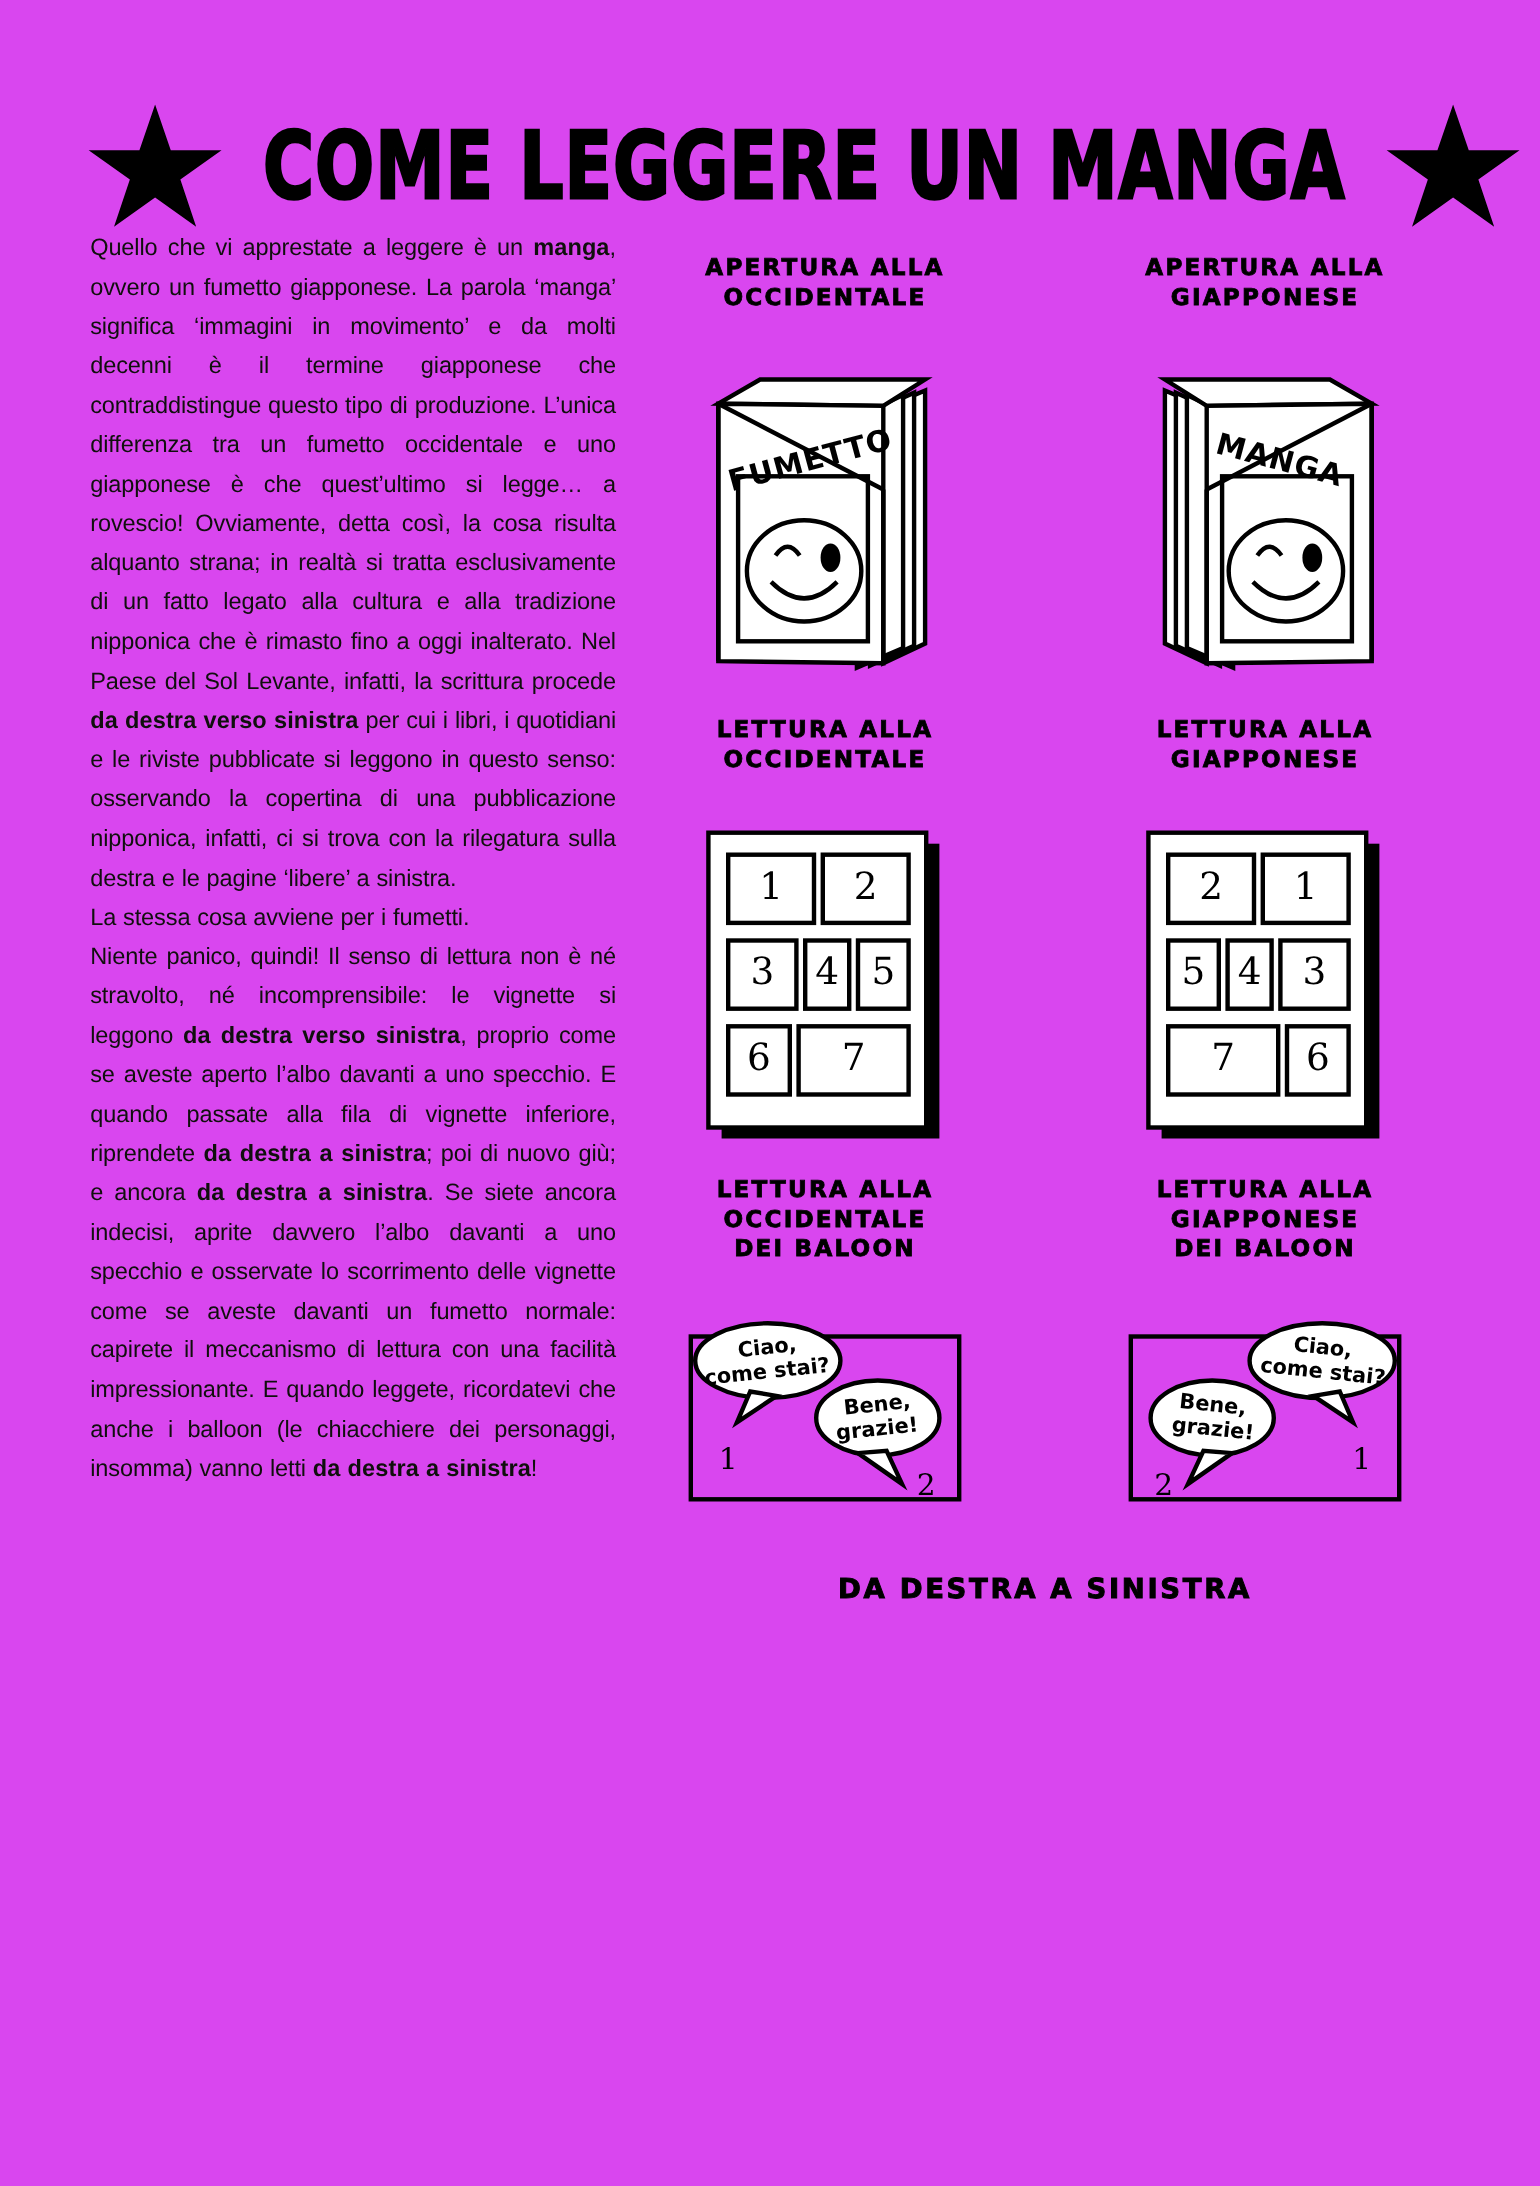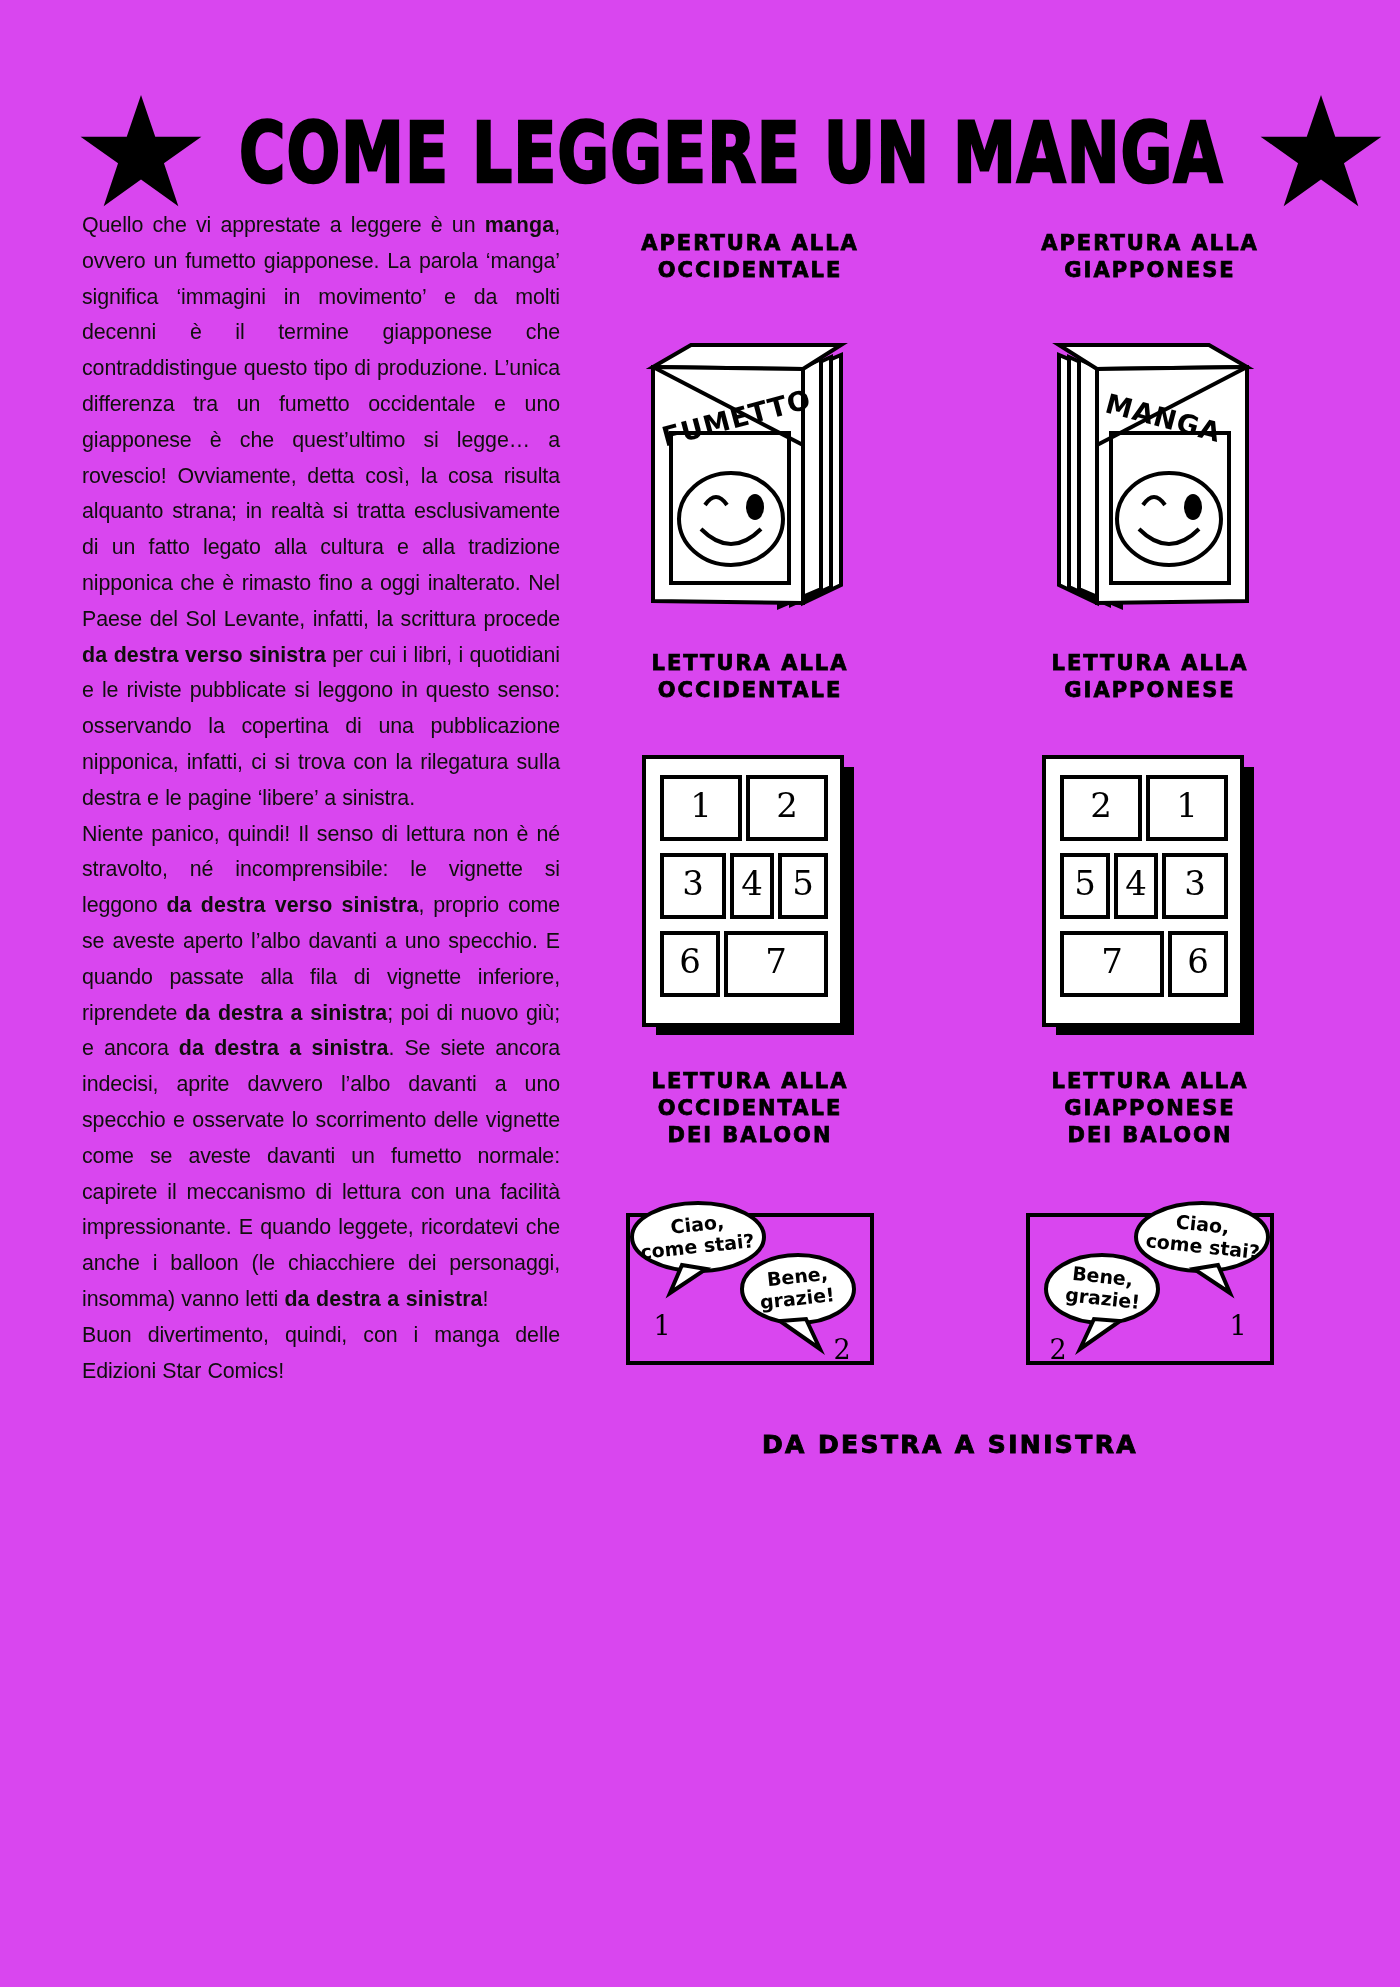--- a/index.html
+++ b/index.html
@@ -161,22 +161,22 @@
       <polygon points="50,0 61.8,34.5 100,34.5 69,56.5 80.9,92 50,70 19.1,92 31,56.5 0,34.5 38.2,34.5" fill="#000"></polygon>
     </svg>
     <div class="title">COME LEGGERE UN MANGA</div>
     <svg class="star" viewBox="0 0 100 96">
       <polygon points="50,0 61.8,34.5 100,34.5 69,56.5 80.9,92 50,70 19.1,92 31,56.5 0,34.5 38.2,34.5" fill="#000"></polygon>
     </svg>
   </div>
 
   <div class="article" id="article">
       <p>Quello che vi apprestate a leggere è un <b>manga</b>, ovvero un fumetto giapponese. La parola ‘manga’ significa ‘immagini in movimento’ e da molti decenni è il termine giapponese che contraddistingue questo tipo di produzione. L’unica differenza tra un fumetto occidentale e uno giapponese è che quest’ultimo si legge… a rovescio! Ovviamente, detta così, la cosa risulta alquanto strana; in realtà si tratta esclusivamente di un fatto legato alla cultura e alla tradizione nipponica che è rimasto fino a oggi inalterato. Nel Paese del Sol Levante, infatti, la scrittura procede <b>da destra verso sinistra</b> per cui i libri, i quotidiani e le riviste pubblicate si leggono in questo senso: osservando la copertina di una pubblicazione nipponica, infatti, ci si trova con la rilegatura sulla destra e le pagine ‘libere’ a sinistra.</p>
+      <p>La stessa cosa avviene per i fumetti.</p>
       <p>Niente panico, quindi! Il senso di lettura non è né stravolto, né incomprensibile: le vignette si leggono <b>da destra verso sinistra</b>, proprio come se aveste aperto l’albo davanti a uno specchio. E quando passate alla fila di vignette inferiore, riprendete <b>da destra a sinistra</b>; poi di nuovo giù; e ancora <b>da destra a sinistra</b>. Se siete ancora indecisi, aprite davvero l’albo davanti a uno specchio e osservate lo scorrimento delle vignette come se aveste davanti un fumetto normale: capirete il meccanismo di lettura con una facilità impressionante. E quando leggete, ricordatevi che anche i balloon (le chiacchiere dei personaggi, insomma) vanno letti <b>da destra a sinistra</b>!</p>
-      <p>Buon divertimento, quindi, con i manga delle Edizioni Star Comics!</p>
     </div>
 
   <div class="rightcol">
 
     <div class="sec-open-caps">
       <div class="cap-row">
         <div class="cap cap-cell">APERTURA ALLA<br>OCCIDENTALE</div>
         <div class="cap cap-cell">APERTURA ALLA<br>GIAPPONESE</div>
       </div>
     </div>

